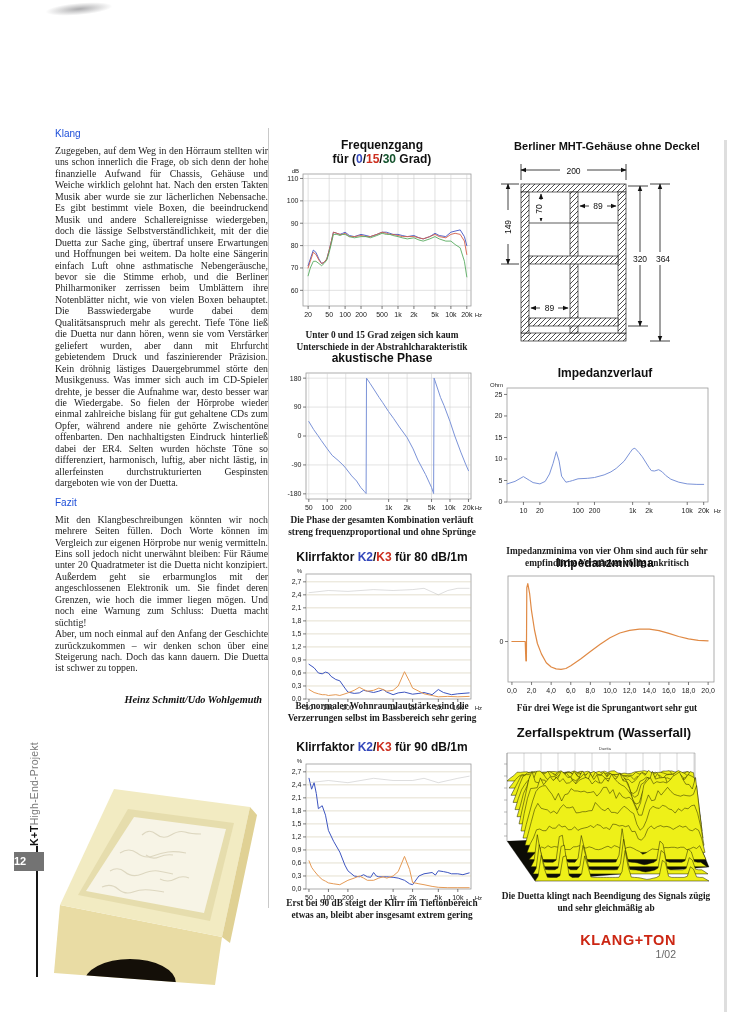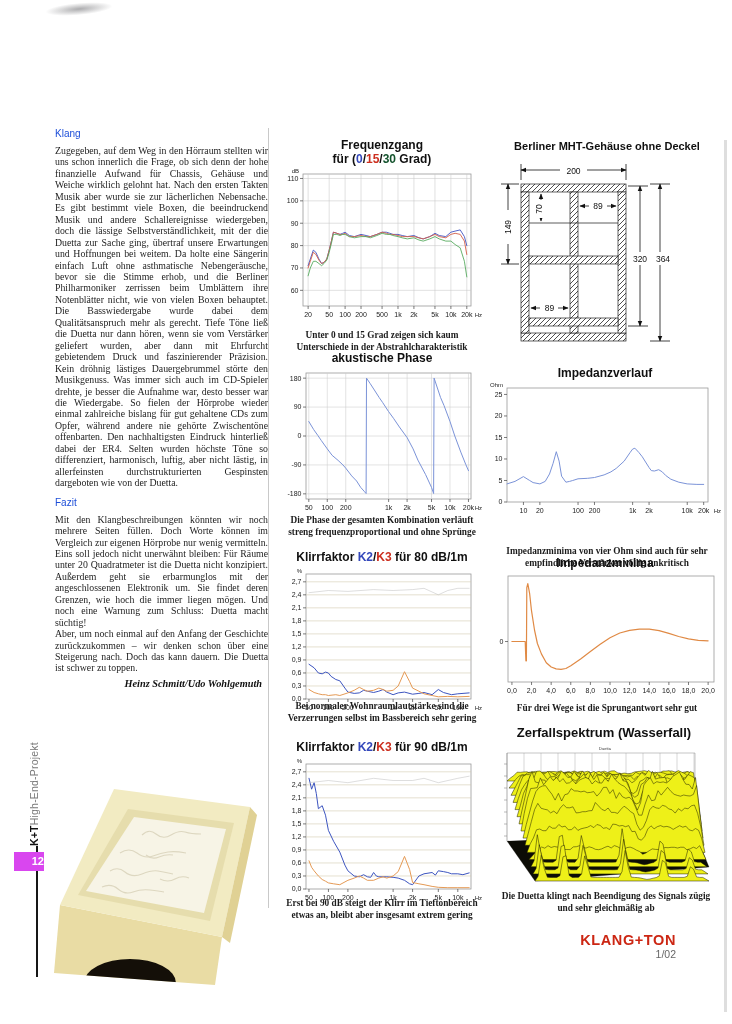--- a/index.html
+++ b/index.html
@@ -11,29 +11,29 @@
           background:radial-gradient(ellipse at center,rgba(70,70,75,.45),rgba(70,70,75,0) 72%);
           transform:rotate(-5deg);}
   .page-edge{left:724px;top:140px;width:3px;height:872px;background:#dedede;}
   .col-divider{left:268px;top:128px;width:1px;height:780px;background:#c9c9c9;}
   
   .article{left:55px;top:126px;width:213px;}
   .sec-head{font-weight:normal;font-size:10px;color:#1d4ed8;margin:0 0 3px 0;line-height:16px;}
   .sec-head.fazit{margin-top:6px;}
   .article p{margin:0;font-family:"Liberation Serif",serif;font-size:9.8px;line-height:11.45px;
              text-align:justify;color:#1c1c1c;}
-  .byline{margin-top:4px;font-family:"Liberation Serif",serif;font-weight:bold;font-style:italic;
+  .byline{margin-top:20px;font-family:"Liberation Serif",serif;font-weight:bold;font-style:italic;
           font-size:10.3px;text-align:right;padding-right:6px;color:#111;}
   
   .vlabel{left:28px;top:846px;transform:rotate(-90deg);transform-origin:0 0;
           white-space:nowrap;font-size:10.5px;letter-spacing:.2px;}
   .vlabel b{color:#111;}
   .vlabel span.gr{color:#7a7a7a;}
-  .pagenum{left:14px;top:852px;width:30px;height:19px;background:#d946ef;color:#fff;
-           font-weight:bold;font-size:11px;text-align:right;line-height:19px;}
+  .pagenum{left:14px;top:852px;width:30px;height:19px;background:#737373;color:#fff;
+           font-weight:bold;font-size:11px;text-align:left;line-height:19px;}
   .siderule{left:36px;top:846px;width:1.5px;height:131px;background:#161616;}
   
   .ctitle{font-weight:bold;font-size:12px;line-height:14px;text-align:center;color:#101010;}
   .ctitle.small{font-size:11px;}
   .caption{font-family:"Liberation Serif",serif;font-weight:bold;font-size:9.3px;line-height:11.5px;
            text-align:center;color:#1c1c1c;}
   .c-blue{color:#3448bb;}
   .c-red{color:#cc2f1f;}
   .c-green{color:#14532d;}
   

